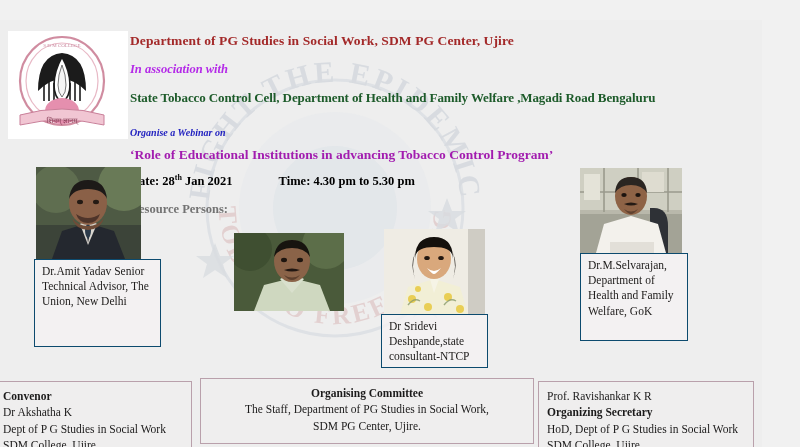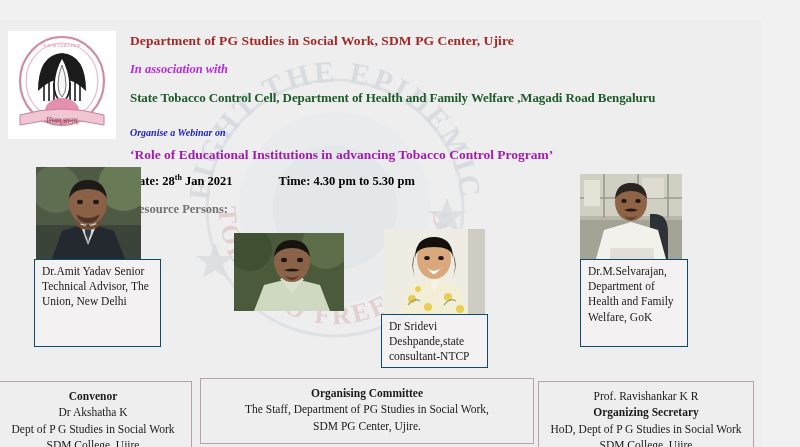--- a/index.html
+++ b/index.html
@@ -36,21 +36,21 @@
     height: 320px;
     pointer-events: none;
     opacity: .5;
   }
 
   
   #logo {
     position: absolute;
     left: 8px;
     top: 31px;
-    width: 108px;
+    width: 120px;
     height: 108px;
     background: #ffffff;
   }
 
   
   .hdr {
     position: absolute;
     left: 130px;
     width: 608px;
     line-height: 1.1;
@@ -86,42 +86,42 @@
   #person-amit .caption { width: 127px; height: 88px; }
 
   #person-prabhakara        { left: 234px; top: 233px; width: 113px; }
   #person-prabhakara .photo { width: 110px; height: 78px; }
   #person-prabhakara .caption { width: 113px; height: 53px; }
 
   #person-sridevi        { left: 381px; top: 229px; width: 107px; }
   #person-sridevi .photo { width: 101px; height: 85px; margin-left:3px;}
   #person-sridevi .caption { width: 107px; height: 54px; }
 
-  #person-selvarajan        { left: 580px; top: 174px; width: 108px; }
+  #person-selvarajan        { left: 580px; top: 168px; width: 108px; }
   #person-selvarajan .photo { width: 102px; height: 85px; }
   #person-selvarajan .caption { width: 108px; height: 88px; }
 
   
   .foot {
     position: absolute;
     border: 1px solid #b9a0ab;
     background: rgba(240,238,238,.55);
     box-sizing: border-box;
     font-size: 11.5px;
     line-height: 1.42;
     color: #1b1a1a;
     padding: 6px 8px 0 8px;
   }
   .foot b { font-size: 11.5px; }
   #foot-convenor  { left: -6px;  top: 381px; width: 198px; height: 70px; }
   #foot-committee { left: 200px; top: 378px; width: 334px; height: 66px; text-align: center; }
   #foot-committee .oc-title { font-weight: bold; display:block; }
   #foot-secretary { left: 538px; top: 381px; width: 216px; height: 70px; }
 
-  .nowrapline { white-space: nowrap; text-align: center; }
+  .nowrapline { white-space: nowrap; }
 </style>
 </head>
 <body>
 
 <div id="poster">
 
   <div id="sheet"></div>
 
   <svg id="watermark" viewBox="0 0 320 320">
     <defs>

